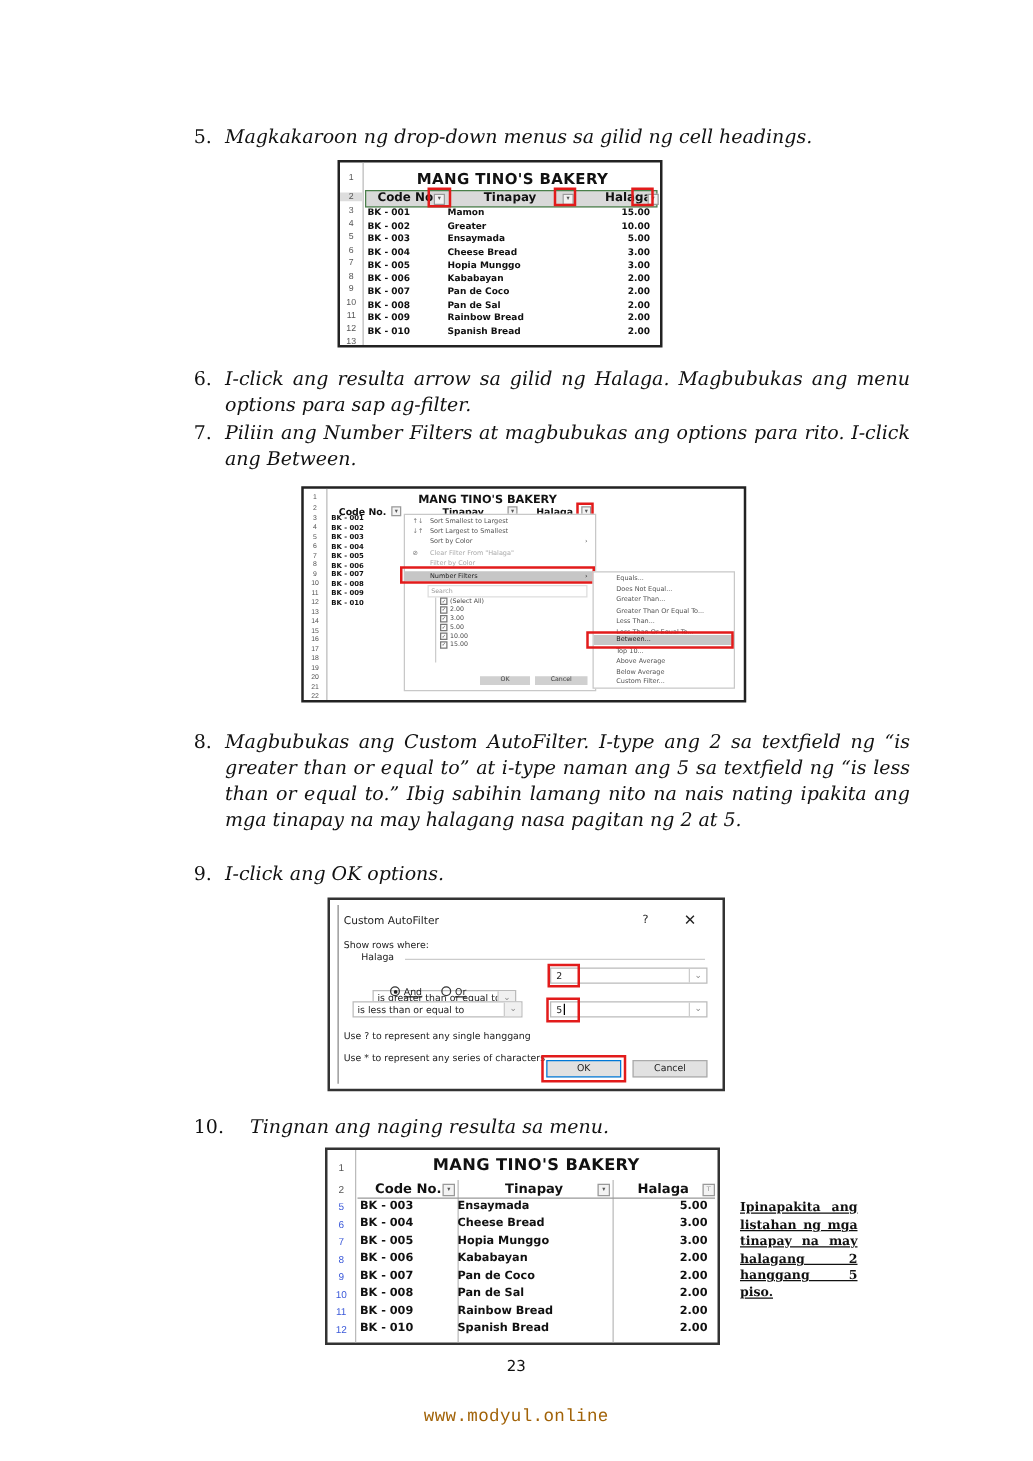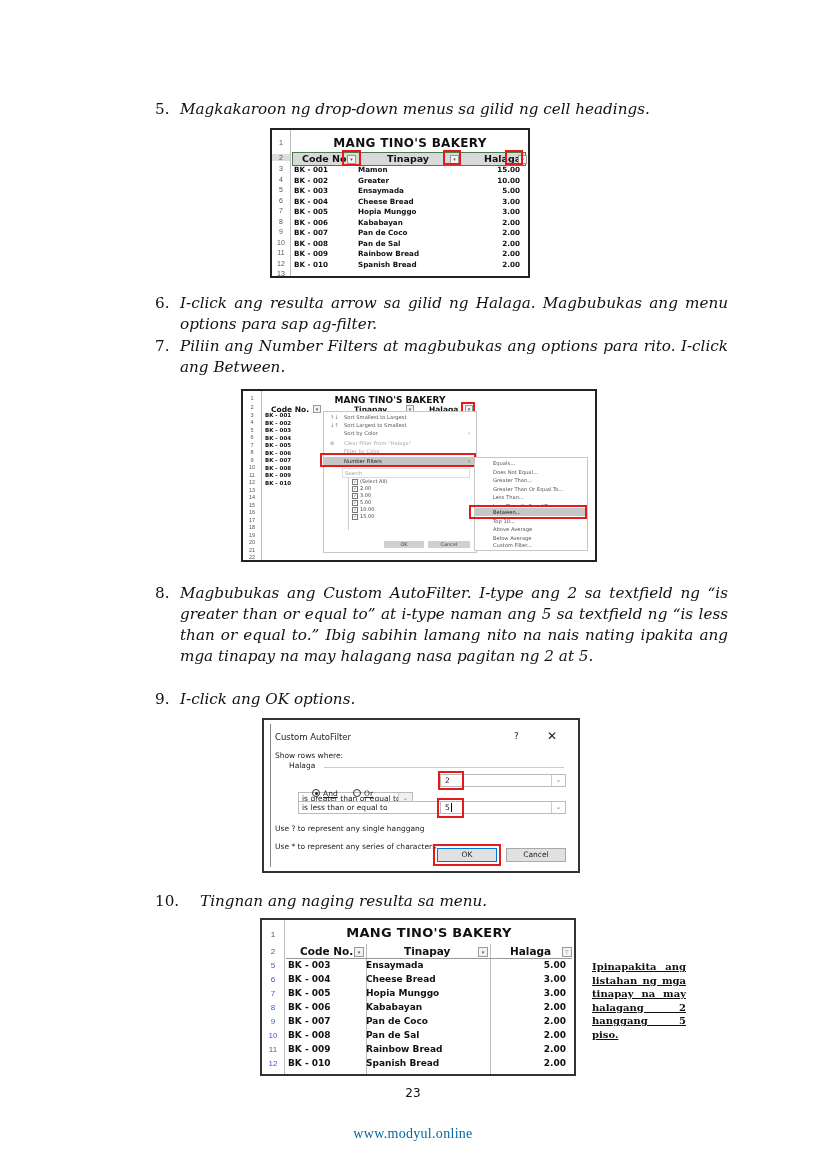--- a/index.html
+++ b/index.html
@@ -88,22 +88,22 @@
   #sheet3 .ddbtn { width: 8px; height: 8px; top: 3px; line-height: 8px; }
   #sheet3 .drow { left: 24px; height: 14px; line-height: 14px; font-size: 9px; }
   #sheet3 .drow .c2 { left: 80px; }
   #sheet3 .drow .c3 { right: 6px; }
   #sheet3 .vline { position: absolute; top: 24px; bottom: 0; width: 1px; background: #bbb; }
 
   .side-note { position: absolute; left: 592px; top: 960px; width: 94px; font-weight: bold; font-size: 10px; line-height: 13.5px;
                text-align: justify; text-align-last: justify; font-family: "DejaVu Serif", serif; text-decoration: underline; }
 
   .pageno { position: absolute; left: 0; right: 0; top: 1086px; text-align: center; font-size: 12px; font-family: "DejaVu Sans", sans-serif; }
-  .watermark { position: absolute; left: 0; right: 0; top: 1126px; text-align: center; font-size: 14px; color: #0369a1;
-               font-family: Liberation Serif, serif; letter-spacing: 0.3px; }
+  .watermark { position: absolute; left: 0; right: 0; top: 1126px; text-align: center; font-size: 14px; color: #a16207;
+               font-family: Liberation Mono, monospace; letter-spacing: 0.3px; }
 </style>
 </head>
 <body>
 
 <div class="step" style="top:99px;">
   <span class="num">5.</span>
   <div class="txt">Magkakaroon ng drop-down menus sa gilid ng cell headings.</div>
 </div>
 
 <div class="sheet" id="sheet1">
@@ -299,21 +299,21 @@
     <span>is greater than or equal to</span><span class="chev">⌄</span>
   </div>
   <div class="dlg-input" style="left:176px;top:54px;width:126px">
     <span>2</span><span class="chev">⌄</span>
   </div>
   <div class="redbox" style="left:174px;top:51px;width:26px;height:19px"></div>
 
   <div class="radio" style="left:48px;top:69px"><span class="dot on"></span><u>And</u></div>
   <div class="radio" style="left:89px;top:69px"><span class="dot"></span><u>Or</u></div>
 
-  <div class="dlg-select" style="left:34px;top:81px;width:159px">
+  <div class="dlg-select" style="left:18px;top:81px;width:136px">
     <span>is less than or equal to</span><span class="chev">⌄</span>
   </div>
   <div class="dlg-input" style="left:176px;top:81px;width:126px">
     <span>5</span><span style="border-left:1px solid #000;margin-left:1px"></span><span class="chev">⌄</span>
   </div>
   <div class="redbox" style="left:173px;top:78px;width:27px;height:20px"></div>
 
   <div class="dlg-lbl" style="left:11px;top:104px">Use ? to represent any single hanggang</div>
   <div class="dlg-lbl" style="left:11px;top:122px">Use * to represent any series of characters</div>
 

